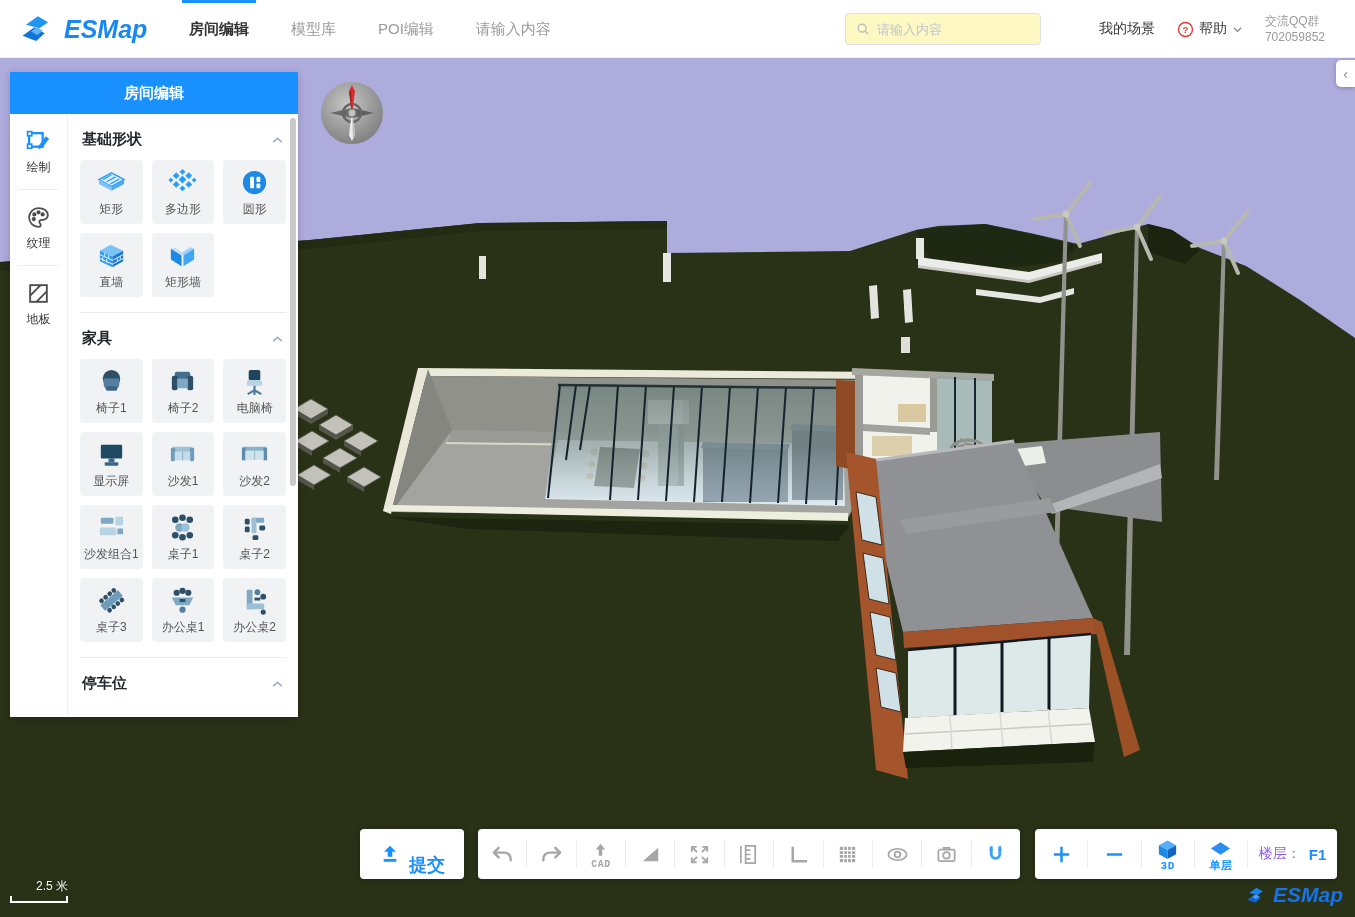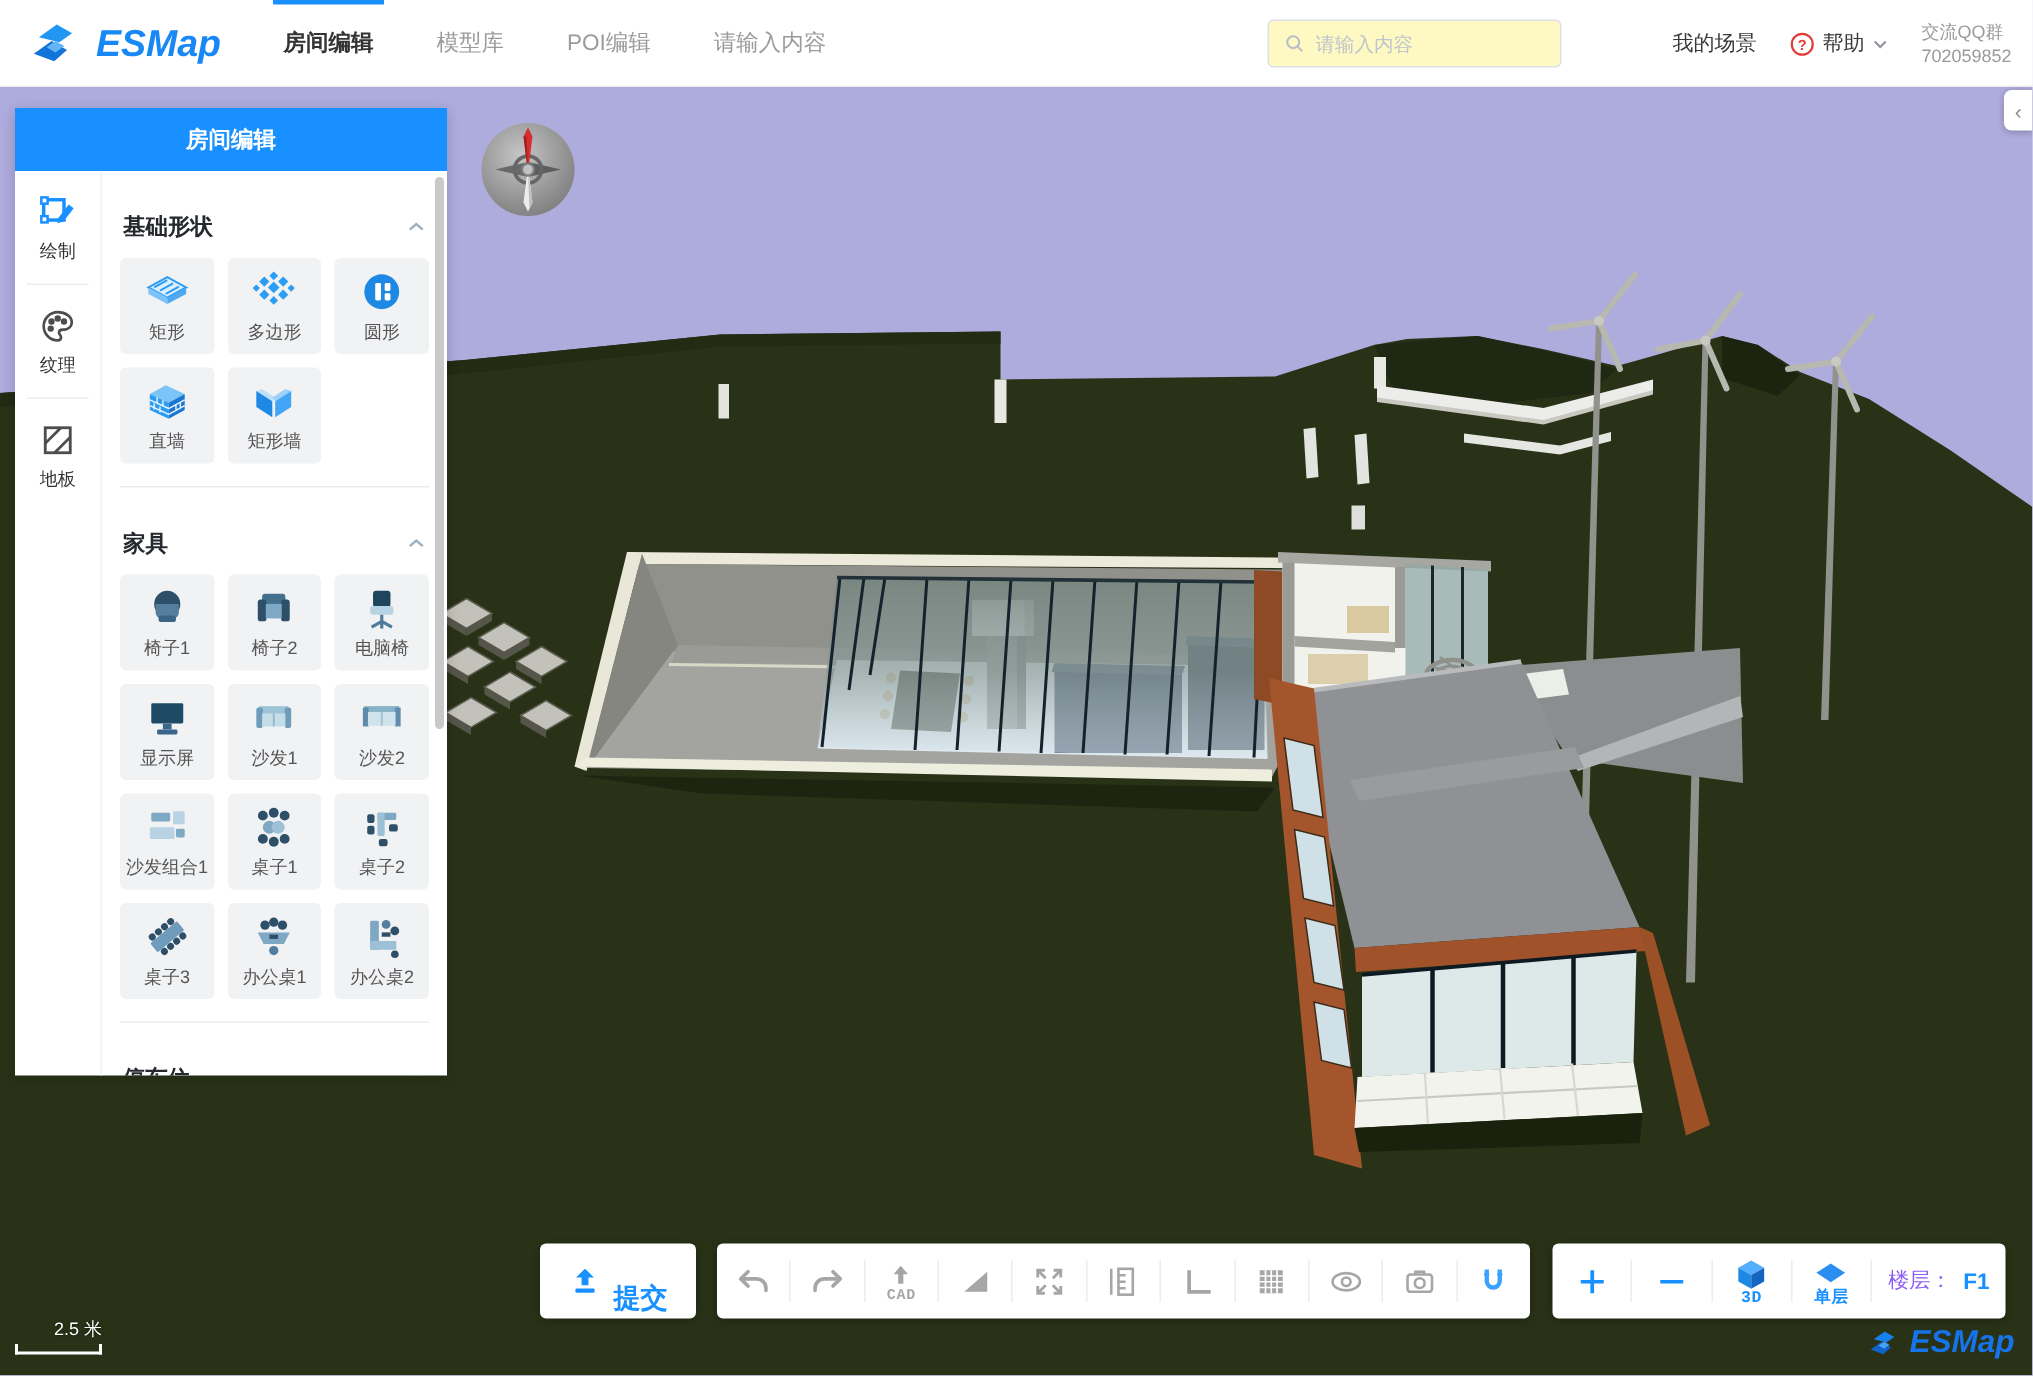--- a/index.html
+++ b/index.html
@@ -11,21 +11,21 @@
   .logo svg { width:38px; height:34px; }
   .logo-text { font-size:25px; font-weight:bold; font-style:italic; color:#1788f5; letter-spacing:0; }
   .tabs { position:absolute; left:168px; top:0; height:58px; display:flex; }
   .tab { position:relative; height:58px; line-height:58px; padding:0 21px; font-size:15px; color:#9b9b9b; cursor:pointer; }
   .tab.active { color:#333; font-weight:bold; }
   .tab.active::before { content:''; position:absolute; top:0; left:14px; right:14px; height:3px; background:#1890ff; }
   .searchbox { position:absolute; left:845px; top:13px; width:196px; height:32px; border:1px solid #dcdfe6; border-radius:4px; display:flex; align-items:center; padding:0 10px; gap:7px; background:#fef9c3; }
   .searchbox svg { width:14px; height:14px; flex:none; }
   .searchbox input { border:none; outline:none; width:100%; font-size:13px; color:#333; background:transparent; }
   .searchbox input::placeholder { color:#bfc4cc; }
-  .top-right { position:absolute; right:14px; top:0; height:58px; display:flex; align-items:center; gap:22px; }
+  .top-right { position:absolute; right:30px; top:0; height:58px; display:flex; align-items:center; gap:22px; }
   .my-scene { font-size:14px; color:#3a3a3a; cursor:pointer; white-space:nowrap; }
   .help-menu { display:flex; align-items:center; gap:5px; cursor:pointer; }
   .help-menu .q { width:17px; height:17px; }
   .help-menu .lbl { font-size:14px; color:#3a3a3a; }
   .help-menu .chev { width:11px; height:11px; }
   .qq-group { font-size:12px; color:#9a9a9a; line-height:16px; text-align:left; white-space:nowrap; }
 
   
   .canvas { position:absolute; top:58px; left:0; width:1355px; height:859px; overflow:hidden; background:#aeabdd; }
   .scene { position:absolute; inset:0; }
@@ -37,21 +37,21 @@
   .sidebar-header { height:42px; background:#1890ff; color:#fff; font-size:15px; font-weight:bold; display:flex; align-items:center; justify-content:center; }
   .sidebar-body { display:flex; height:603px; }
   .tool-rail { width:58px; border-right:1px solid #eef0f3; display:flex; flex-direction:column; align-items:stretch; }
   .rail-item { display:flex; flex-direction:column; align-items:center; gap:5px; padding:15px 0 13px; cursor:pointer; color:#4d4d4d; }
   .rail-item + .rail-item { border-top:1px solid #e9edf1; margin:0 8px; padding-left:0; padding-right:0; }
   .rail-item svg { width:25px; height:25px; }
   .rail-item .rlbl { font-size:12px; color:#333; }
   .rail-item.active { color:#1890ff; }
   .panel { flex:1; padding:0 12px 0 12px; overflow:hidden; position:relative; }
   .panel-scrollbar { position:absolute; right:2px; top:4px; width:6px; height:368px; background:#c9c9c9; border-radius:3px; }
-  .section { padding-top:14px; }
+  .section { padding-top:2px; }
   .section + .section { border-top:1px solid #ececec; margin-top:15px; }
   .section-title { display:flex; align-items:center; justify-content:space-between; padding:14px 2px 11px; font-size:15px; font-weight:bold; color:#25292e; }
   .section-title svg { width:13px; height:13px; }
   .grid { display:grid; grid-template-columns:repeat(3,1fr); gap:9px; }
   .tile { background:#f1f2f4; border-radius:4px; height:64px; display:flex; flex-direction:column; align-items:center; justify-content:center; gap:3px; cursor:pointer; }
   .tile svg { width:31px; height:31px; }
   .tile .tlbl { font-size:12px; color:#555; white-space:nowrap; }
 
   
   .tb-box { position:absolute; bottom:38px; height:50px; background:#fff; border-radius:4px; box-shadow:0 1px 6px rgba(0,0,0,.28); display:flex; align-items:center; z-index:30; }

